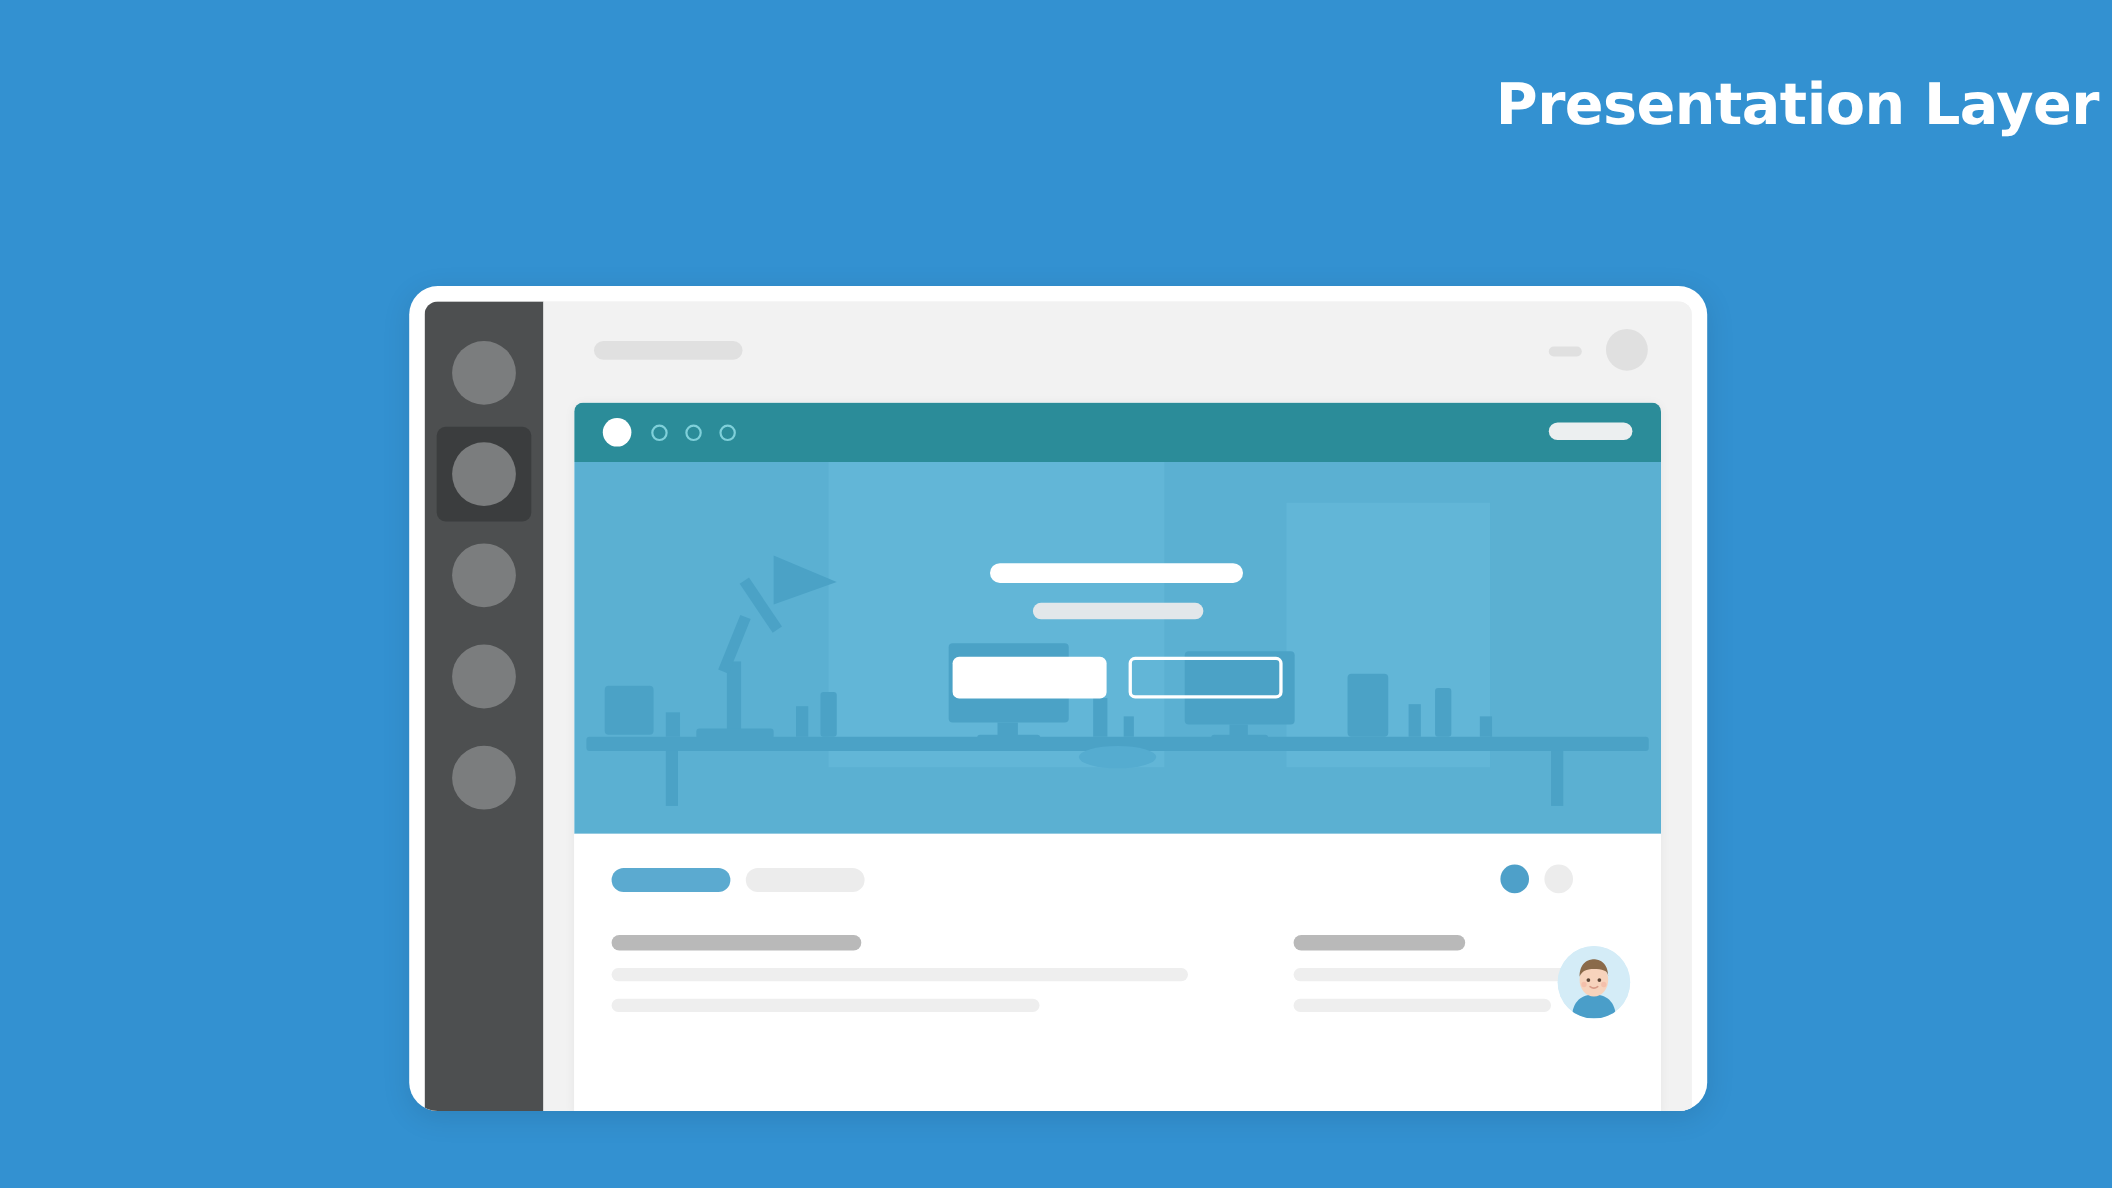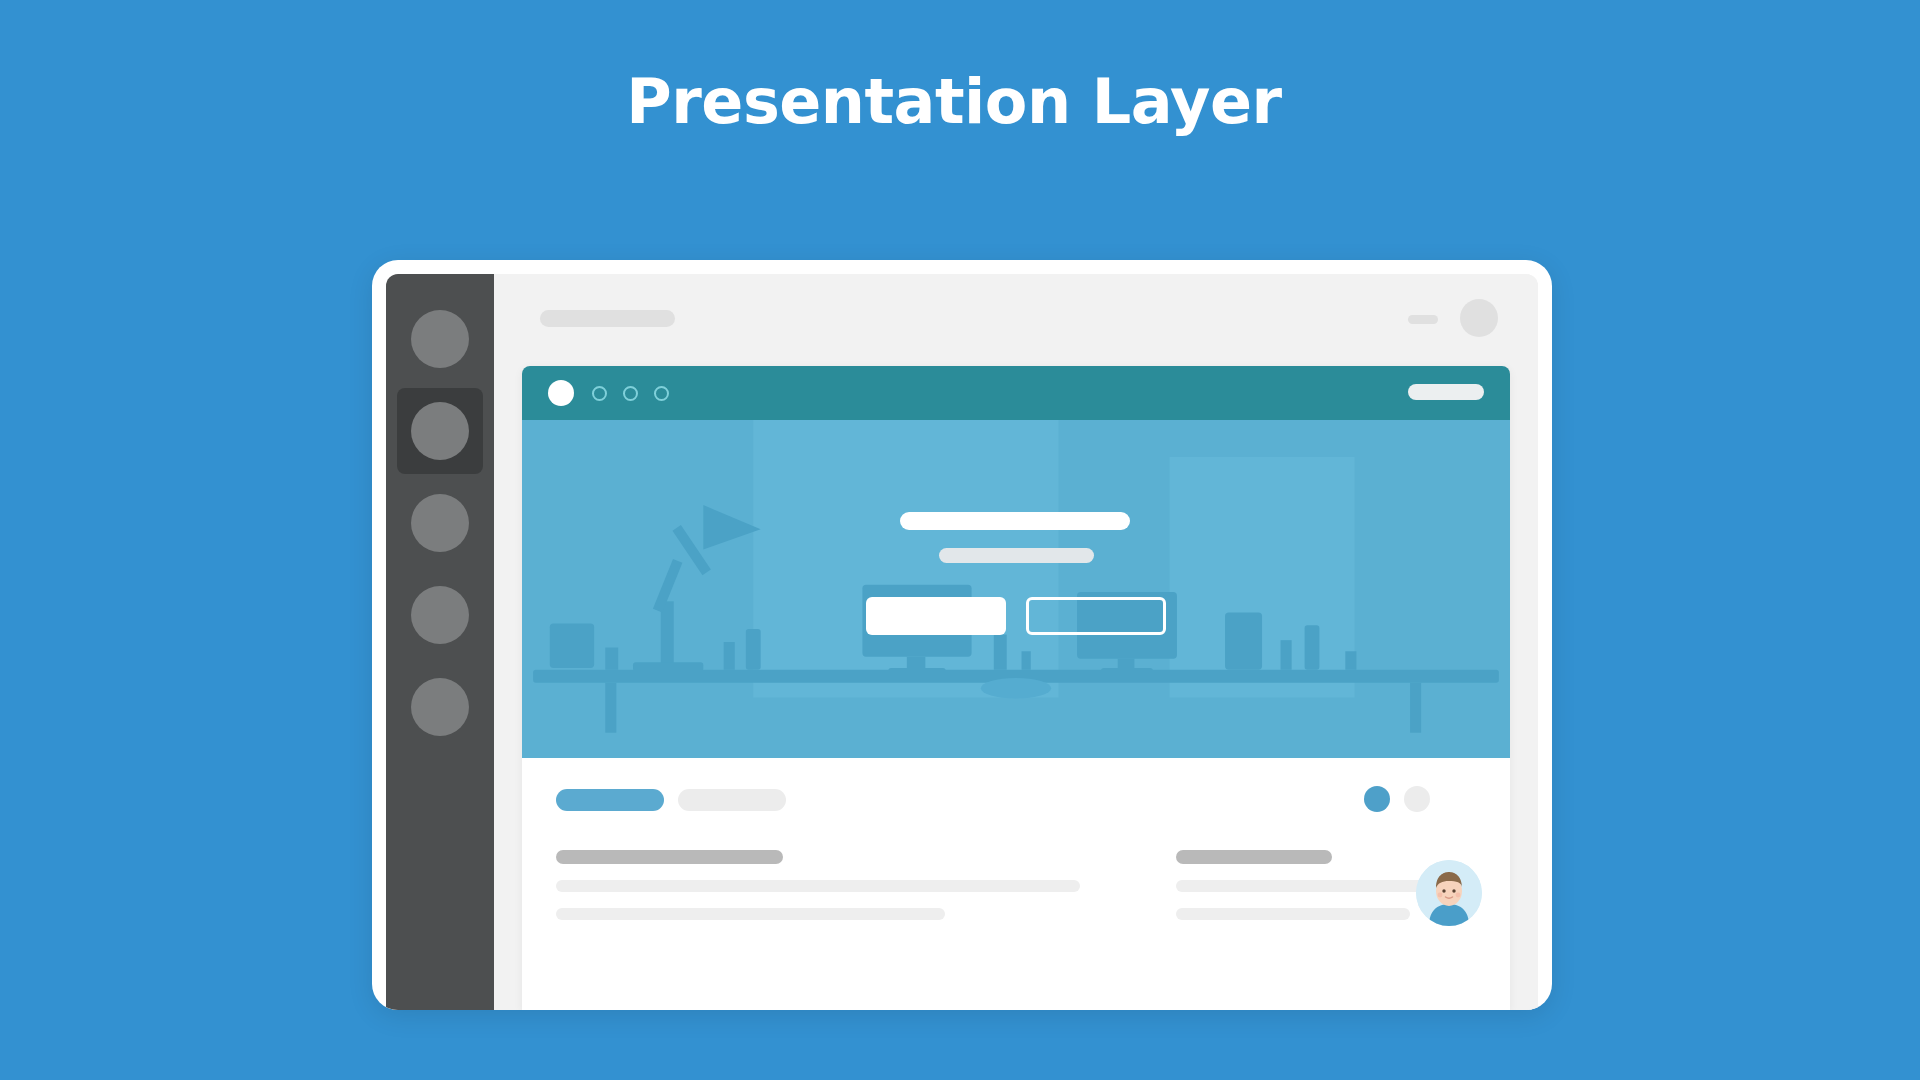--- a/index.html
+++ b/index.html
@@ -7,23 +7,23 @@
     width: 1920px; height: 1080px;
     overflow: hidden;
     font-family: "DejaVu Sans", "Liberation Sans", sans-serif;
   }
   body { background: #3391d1; position: relative; }
 
   
   .page-title {
     position: absolute;
     top: 68px; left: 0; right: 12px;
-    text-align: center;
+    text-align: right;
     color: #ffffff;
-    font-size: 62px;
+    font-size: 52px;
     font-weight: bold;
     letter-spacing: -0.5px;
     line-height: 1.1;
   }
 
   
   .tablet {
     position: absolute;
     left: 372px; top: 260px;
     width: 1180px; height: 750px;

